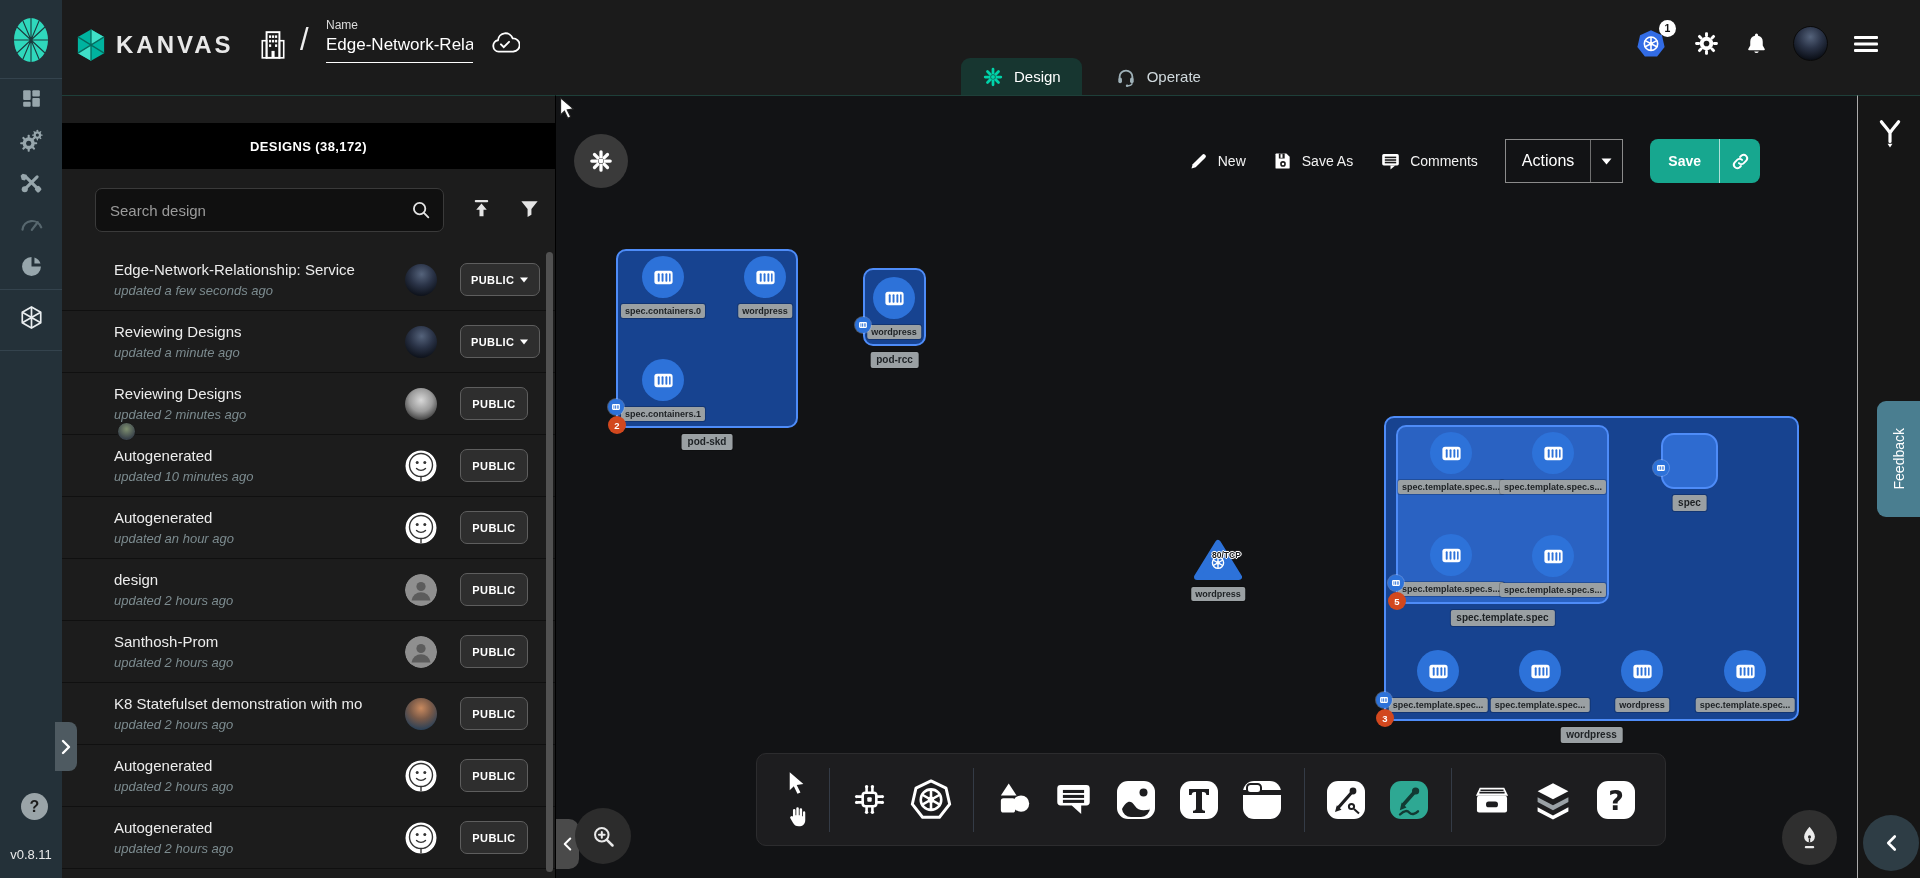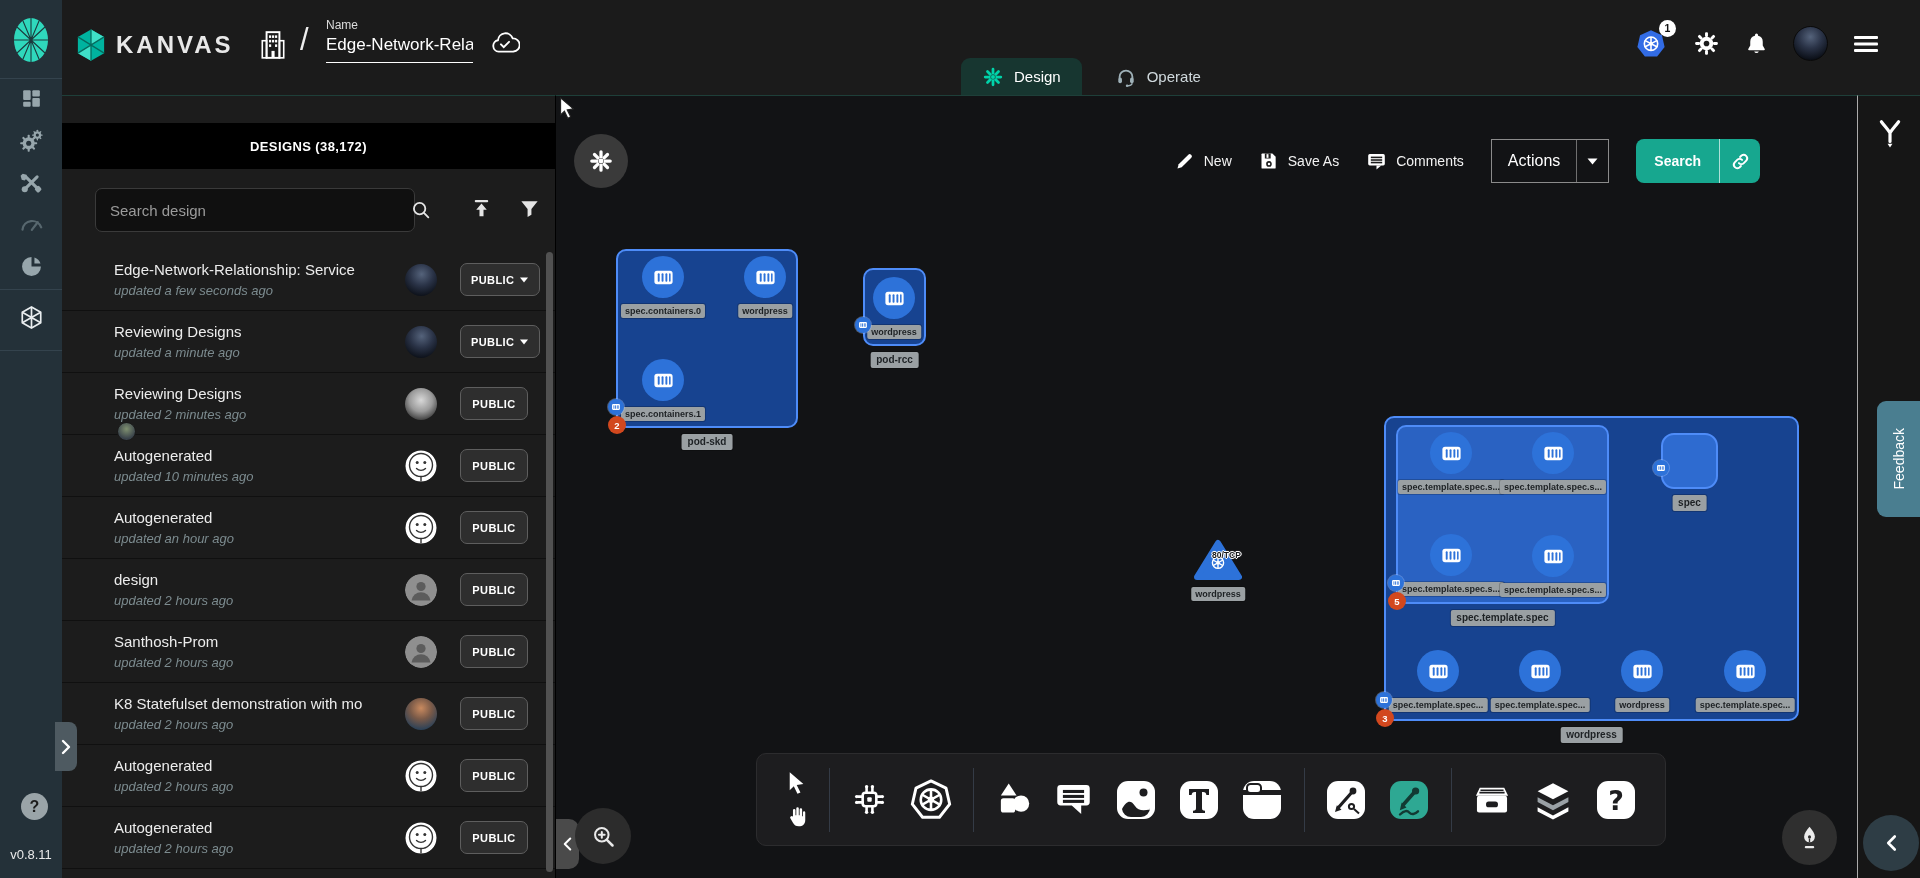--- a/index.html
+++ b/index.html
@@ -43,21 +43,21 @@
     color:#cfd8dc; border-radius:9px 9px 0 0; cursor:pointer; }
   .tab.active { background:#173630; color:#fff; }
 
   
   #designs { position:absolute; left:62px; top:95px; width:493px; bottom:0; background:#1c1c1c;
     border-top:1px solid #1e3f39; z-index:10; }
   #designs-title { margin-top:27px; height:46px; background:#000; display:flex; align-items:center; justify-content:center;
     font-size:13px; font-weight:bold; letter-spacing:.4px; color:#fff; }
   #search-row { display:flex; align-items:center; margin-top:19px; padding-left:33px; }
   #search-box { position:relative; width:349px; }
-  #search-input { width:320px; height:44px; background:#101010; border:1px solid #3a3a3a; border-radius:7px;
+  #search-input { width:349px; height:44px; background:#101010; border:1px solid #3a3a3a; border-radius:7px;
     color:#cfcfcf; font-size:15px; padding:0 44px 0 14px; outline:none; font-family:"Liberation Sans",sans-serif; }
   #search-input::placeholder { color:#9b9b9b; }
   #search-ico { position:absolute; right:12px; top:11px; }
   #upload-btn { margin-left:26px; cursor:pointer; }
   #filter-btn { margin-left:25px; cursor:pointer; }
   #designs-list { position:absolute; left:0; right:0; top:153px; bottom:0; overflow:hidden; }
   .ditem { position:relative; height:62px; border-bottom:1px solid #101010; background:#1c1c1c; cursor:pointer; }
   .dtitle { position:absolute; left:52px; top:12px; font-size:15px; color:#ececec; max-width:286px;
     white-space:nowrap; overflow:hidden; }
   .dsub { position:absolute; left:52px; top:34px; font-size:13px; font-style:italic; color:#7c8b8f; }
@@ -509,21 +509,21 @@
     <span id="actions-btn">
       <span id="actions-label">Actions</span>
       <span class="vsep"></span>
       <span id="actions-caret">
         <svg width="13" height="9" viewBox="0 0 13 9">
             <path d="M1.5 1.5 6.5 7.5 11.5 1.5z" fill="#fff"></path>
           </svg>
       </span>
     </span>
     <span id="share-btn">
-      <span id="share-label">Search</span>
+      <span id="share-label">Save</span>
       <span class="vsep"></span>
       <span id="share-link">
         <svg width="21" height="21" viewBox="0 0 24 24" fill="none" stroke="#fff" stroke-width="2.2" stroke-linecap="round">
           <path d="M10.2 13.8a4 4 0 0 0 5.6 0l3-3a4 4 0 0 0-5.6-5.6l-1.7 1.7"></path>
           <path d="M13.8 10.2a4 4 0 0 0-5.6 0l-3 3a4 4 0 0 0 5.6 5.6l1.7-1.7"></path>
         </svg>
       </span>
     </span>
   </div>
 

